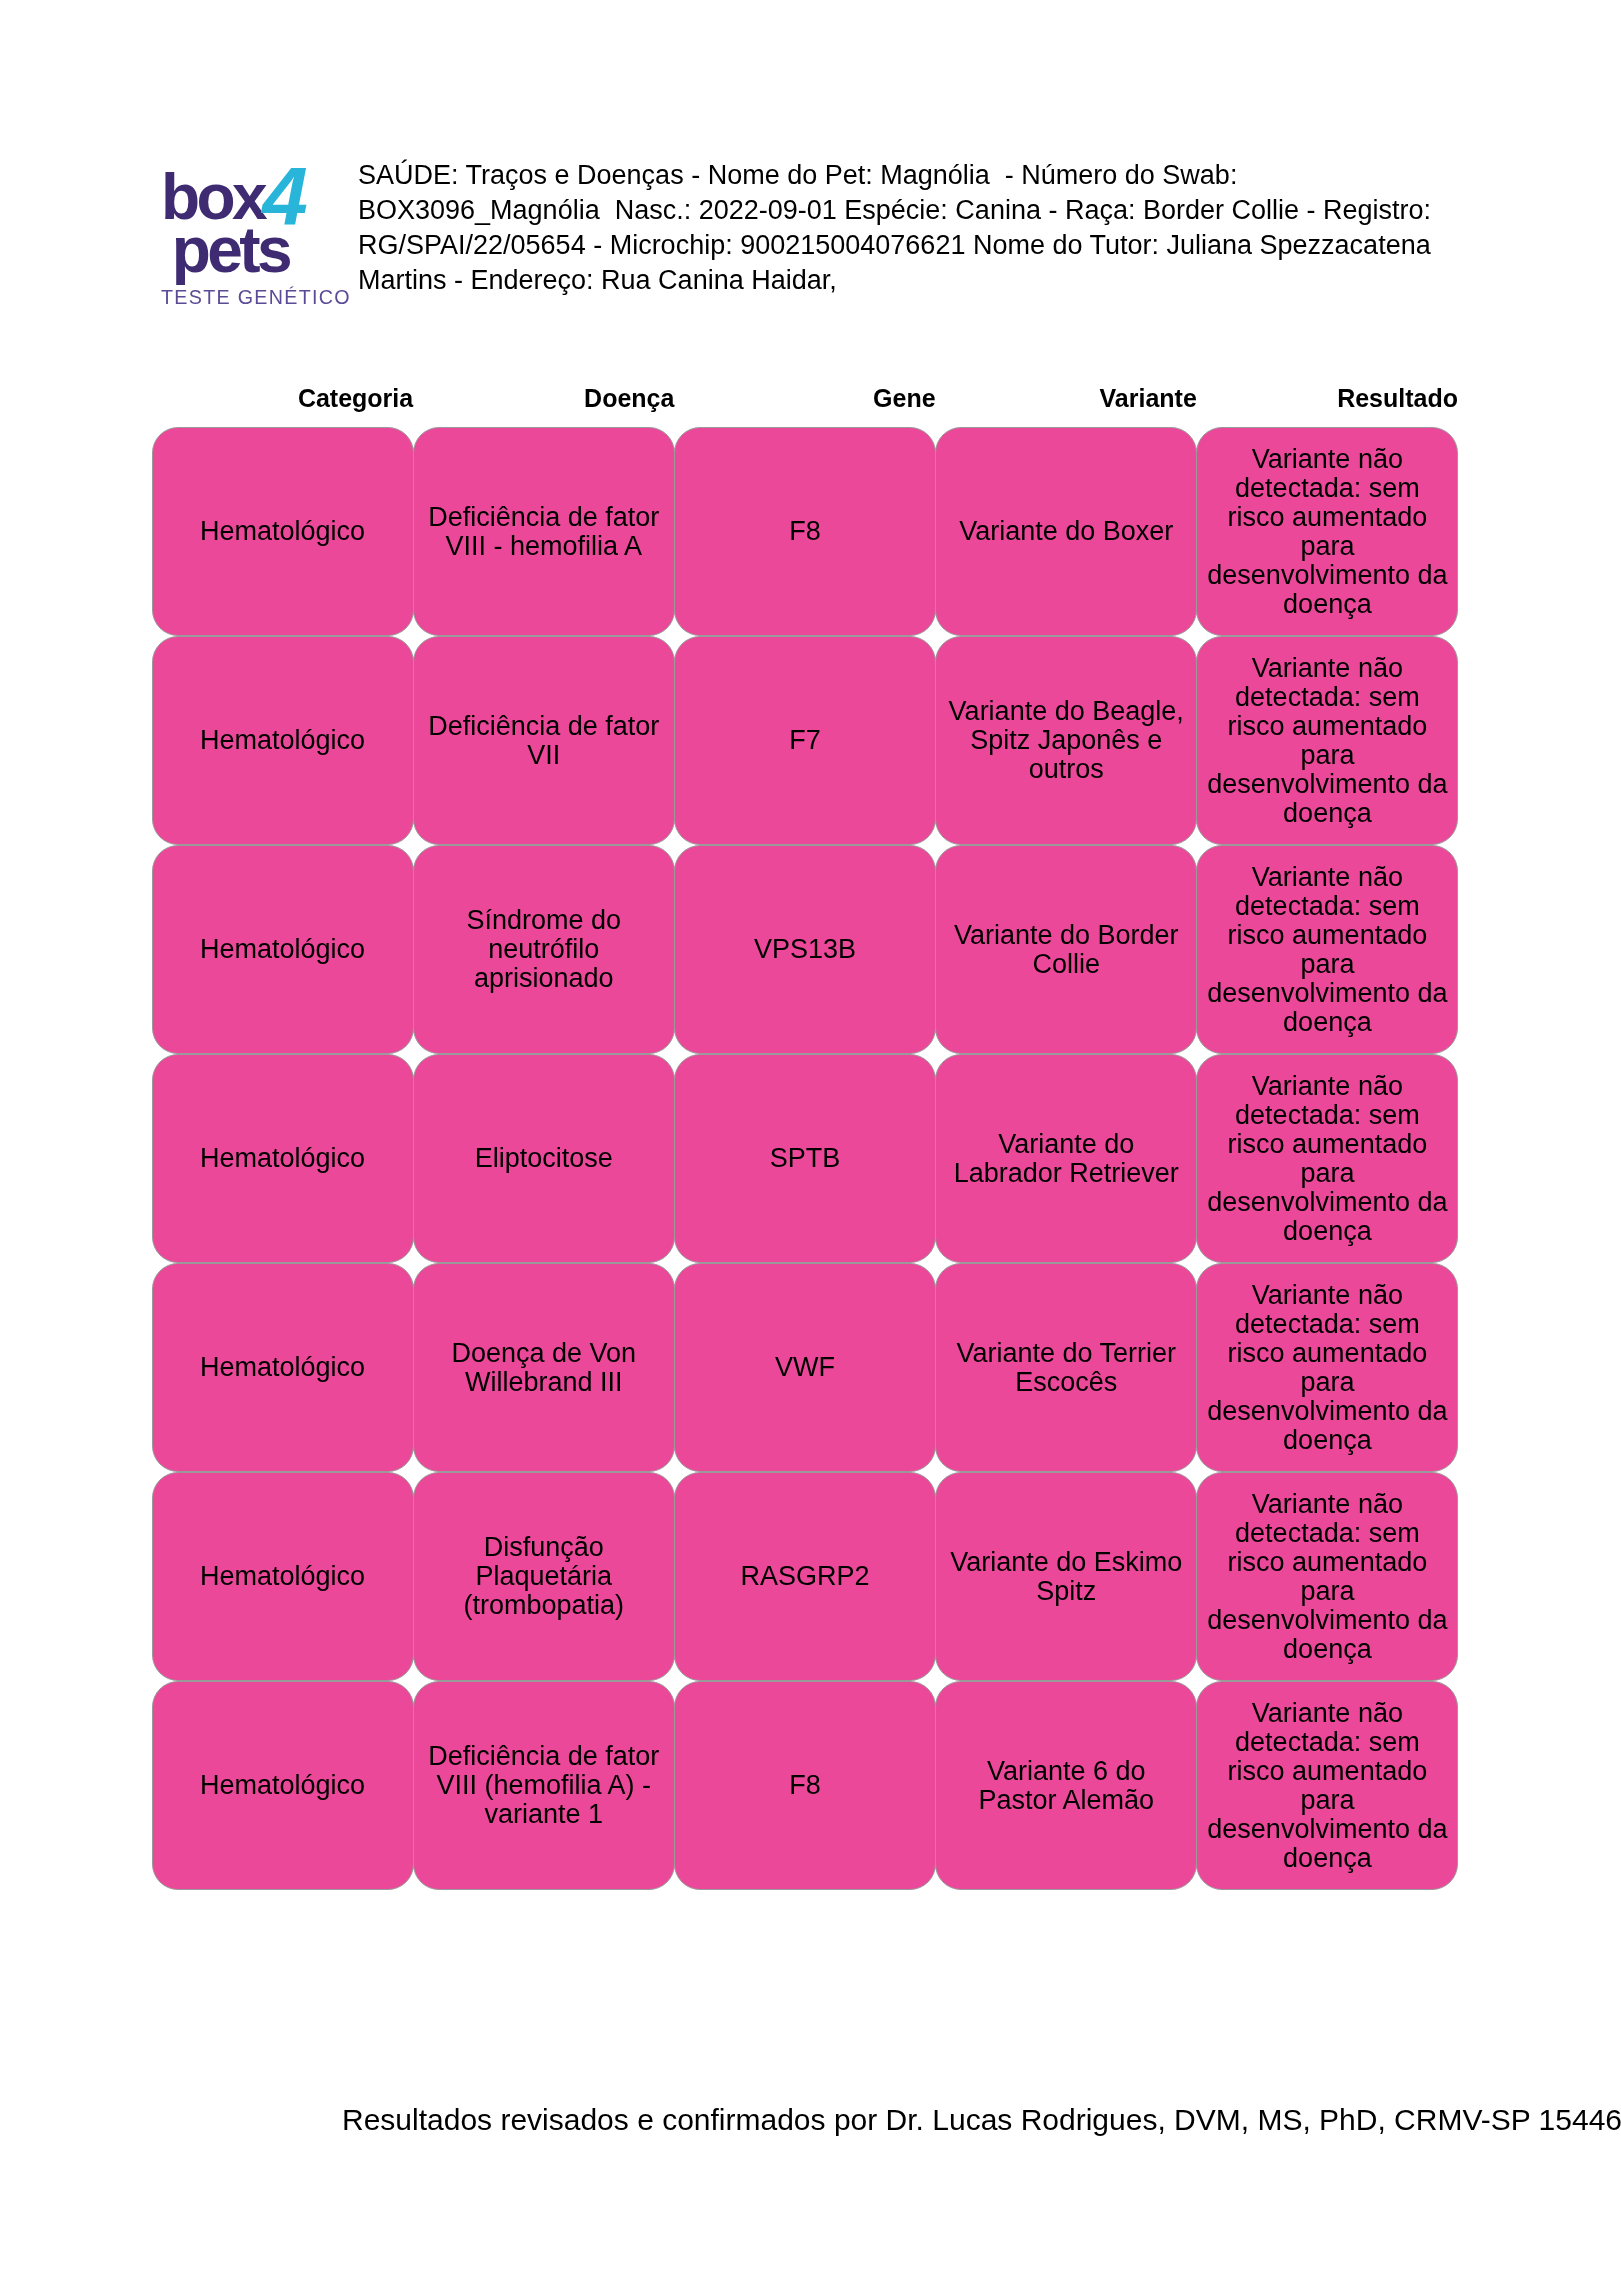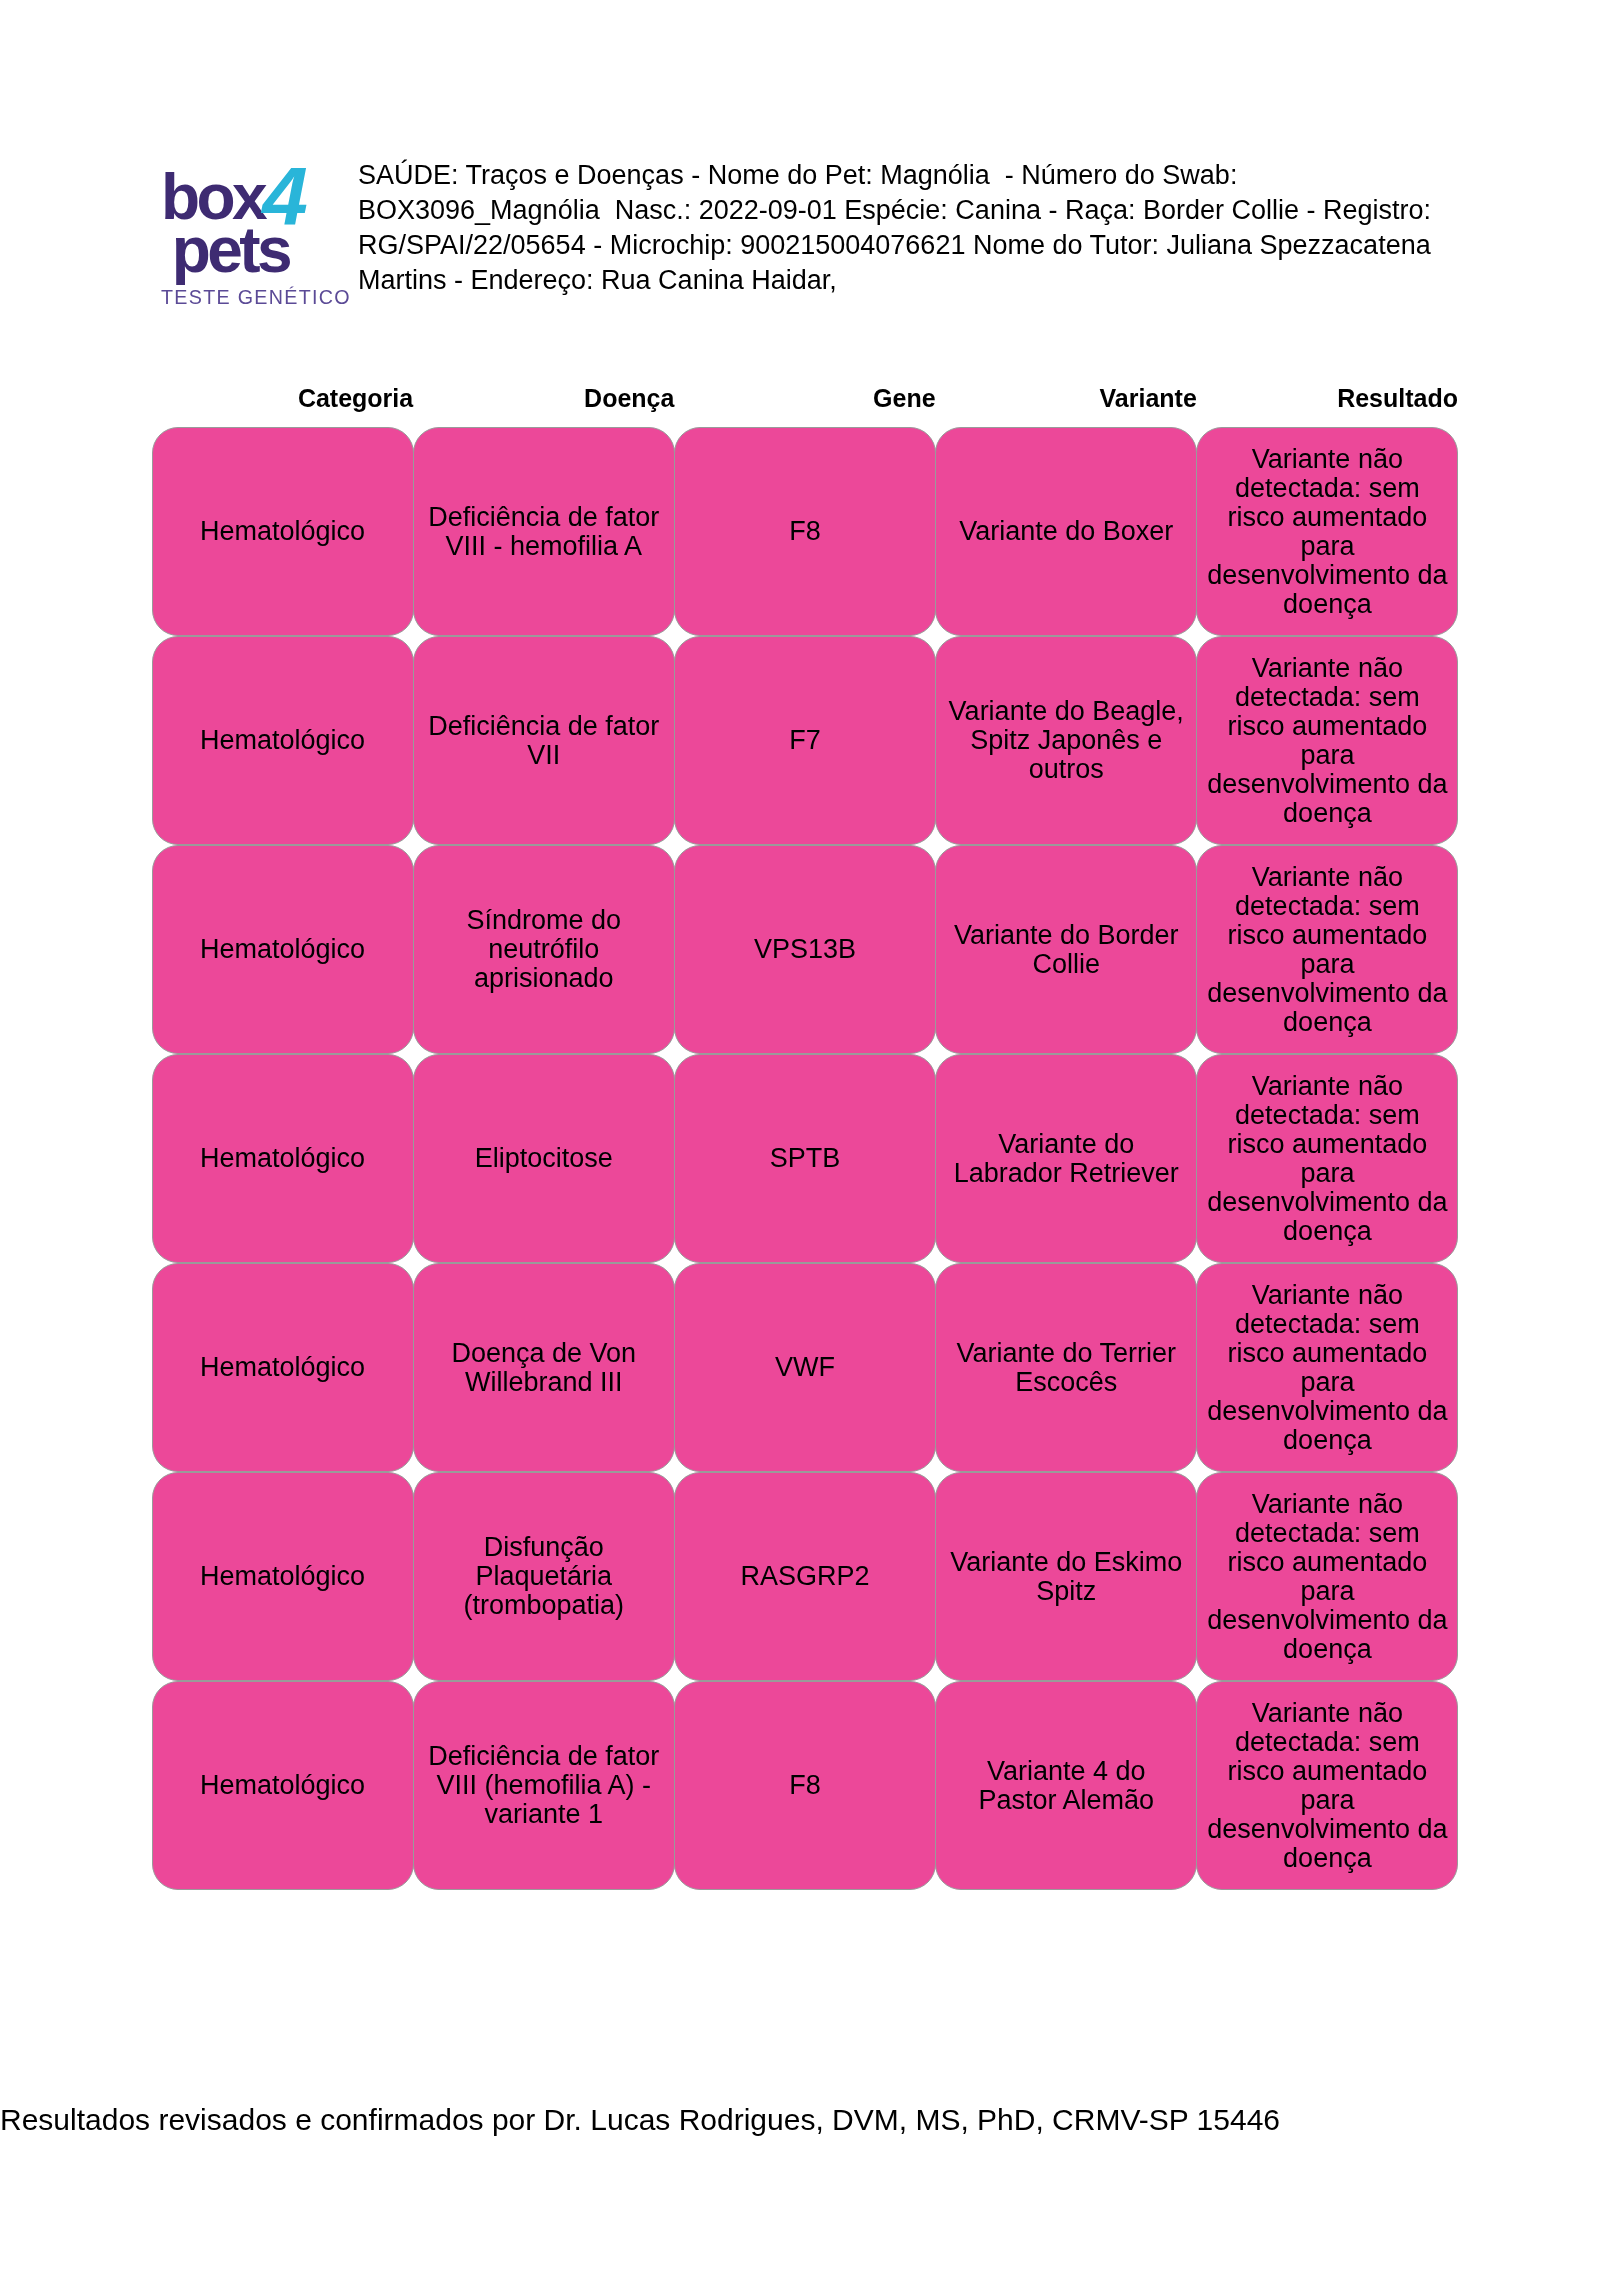--- a/index.html
+++ b/index.html
@@ -61,21 +61,21 @@
     background: #ec4899;
     display: flex; align-items: center; justify-content: center;
     text-align: center;
     padding: 0 9px;
     font-size: 27px; line-height: 29px;
   }
 
   
   .footer {
     position: absolute; left: 0; top: 2101px; width: 1622px;
-    text-align: left; font-size: 30px; line-height: 38px; color: #000;
+    text-align: right; font-size: 30px; line-height: 38px; color: #000;
   }
 </style>
 </head>
 <body>
 
 <div class="page">
 
   <div class="logo">
     <div class="logo-word1">
       <span class="logo-box">box</span>
@@ -147,21 +147,21 @@
       <div class="cell">Disfunção Plaquetária (trombopatia)</div>
       <div class="cell">RASGRP2</div>
       <div class="cell">Variante do Eskimo Spitz</div>
       <div class="cell">Variante não detectada: sem risco aumentado para desenvolvimento da doença</div>
     </div>
 
     <div class="t-row">
       <div class="cell">Hematológico</div>
       <div class="cell">Deficiência de fator VIII (hemofilia A) - variante 1</div>
       <div class="cell">F8</div>
-      <div class="cell">Variante 4 do Pastor Alemão</div>
+      <div class="cell">Variante 6 do Pastor Alemão</div>
       <div class="cell">Variante não detectada: sem risco aumentado para desenvolvimento da doença</div>
     </div>
 
   </div>
 
   <div class="footer">Resultados revisados e confirmados por Dr. Lucas Rodrigues, DVM, MS, PhD, CRMV-SP 15446</div>
 
 </div>
 
 

